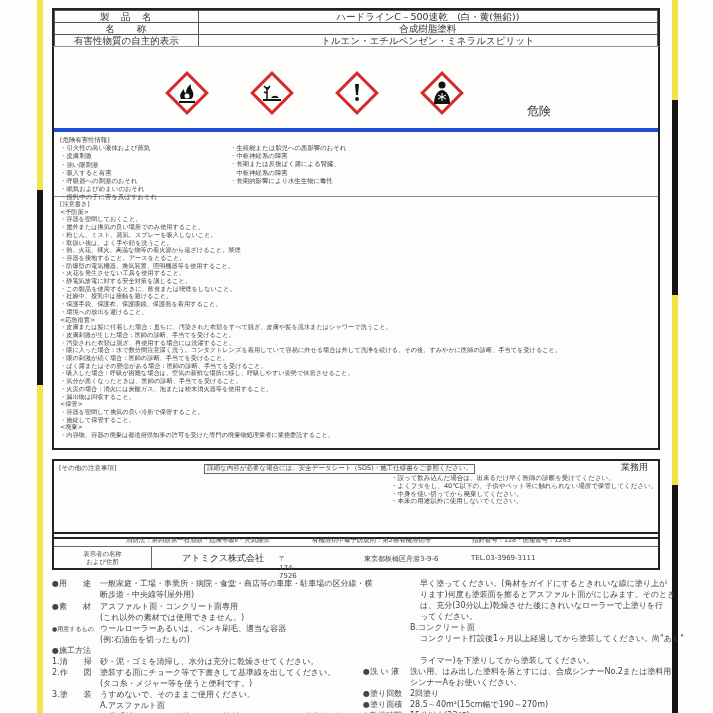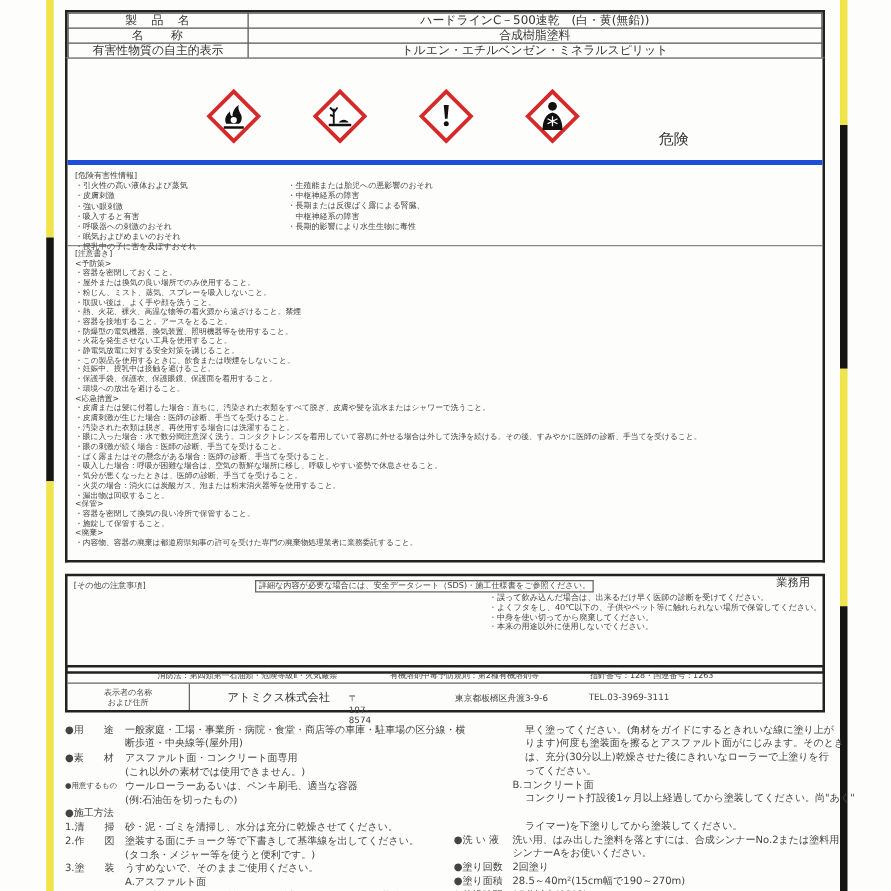--- a/index.html
+++ b/index.html
@@ -184,21 +184,21 @@
     <span style="left:72px">消防法：第四類第一石油類・危険等級Ⅱ・火気厳禁</span>
     <span style="left:258px">有機溶剤中毒予防規則：第2種有機溶剤等</span>
     <span style="left:418px">指針番号：128・国連番号：1263</span>
   </div>
   <div class="maker-label">
     <div>表示者の名称</div>
     <div>および住所</div>
   </div>
   <div class="maker-name">アトミクス株式会社</div>
   <div class="maker-addr">
-    <span class="maker-zip">〒107-8574</span>
+    <span class="maker-zip">〒174-7526</span>
     <span class="maker-city" style="left:85px">東京都板橋区舟渡3-9-6</span>
     <span class="maker-tel" style="left:192px">TEL.03-3969-3111</span>
   </div>
 </div>
 
 <div class="usage">
   <div class="u-key" style="left:52px;top:578px">●用　　途</div>
   <div class="u-item" style="left:100px;top:578px">一般家庭・工場・事業所・病院・食堂・商店等の車庫・駐車場の区分線・横</div>
   <div class="u-item" style="left:100px;top:589px">断歩道・中央線等(屋外用)</div>
   <div class="u-key" style="left:52px;top:601px">●素　　材</div>

